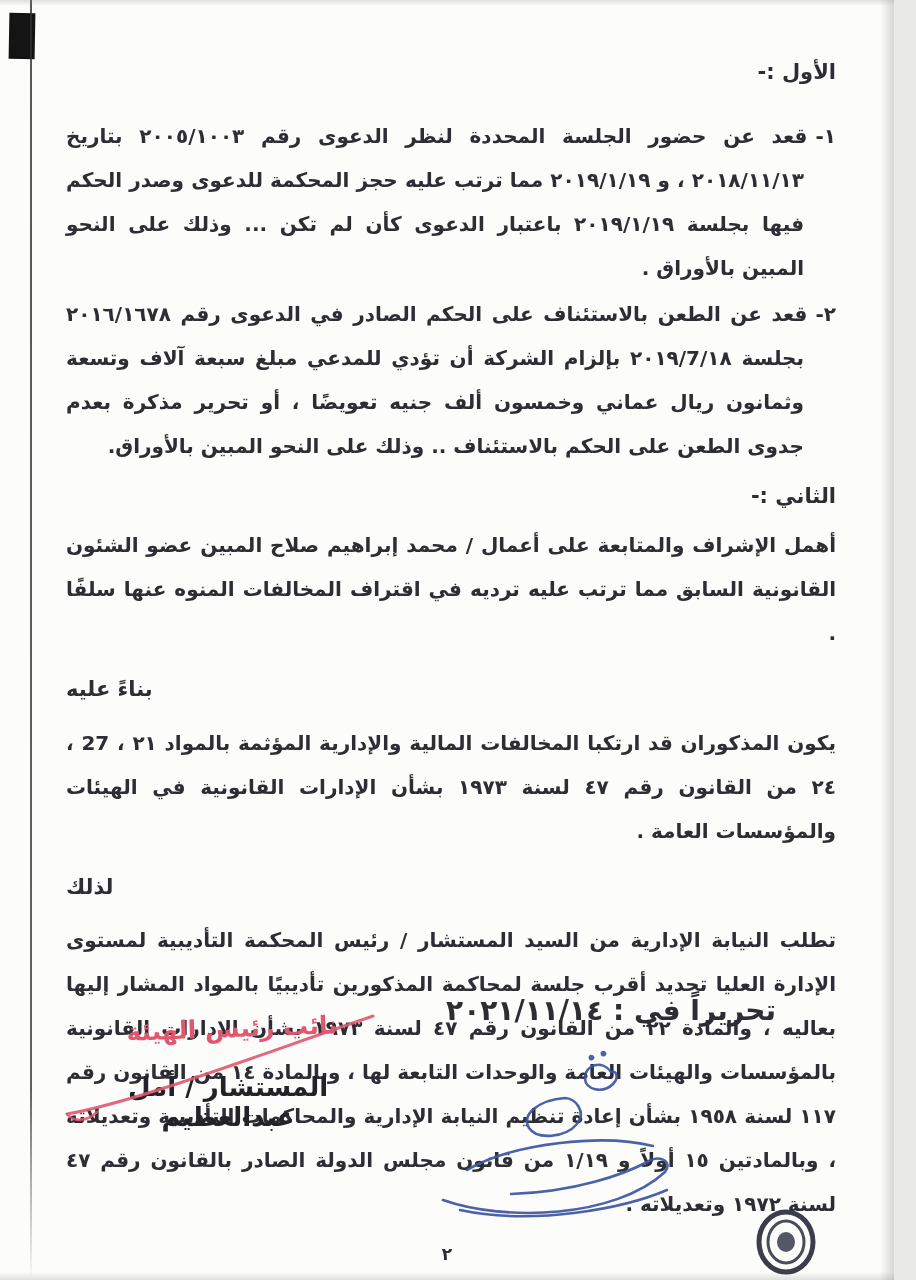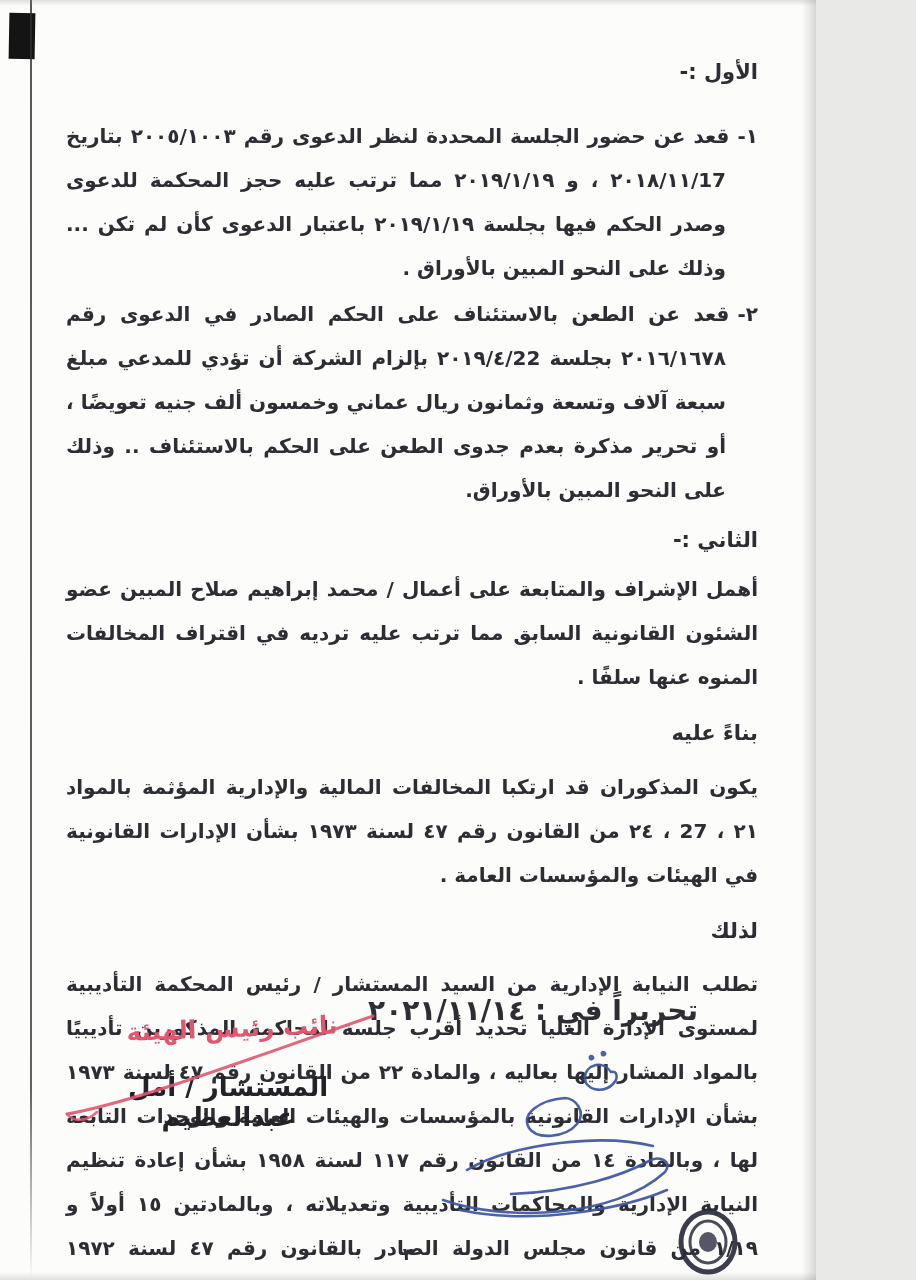--- a/index.html
+++ b/index.html
@@ -1,21 +1,21 @@
 <!DOCTYPE html>
 <html lang="ar"><head>
 <meta charset="utf-8">
 <title>Document</title>
 <style>
   * { margin:0; padding:0; box-sizing:border-box; }
   html, body { width:916px; height:1280px; }
   body { background:#e9e9e7; font-family:"DejaVu Sans", sans-serif; }
 
   .page {
-    position:relative; width:816px; height:1280px;
+    position:relative; width:894px; height:1280px;
     background:#fcfcfa; overflow:hidden;
   }
 
   
   .scan-corner {
     position:absolute; left:9px; top:13px; width:26px; height:46px;
     background:#141414; transform:rotate(1deg);
   }
   .scan-edge-left {
     position:absolute; left:30px; top:0; width:2px; height:100%;
@@ -36,21 +36,21 @@
   }
 
   
   .content {
     position:absolute; top:56px; right:58px; left:66px;
     direction:rtl; text-align:justify;
     color:#2d2d34; font-size:20px; font-weight:600; line-height:2.2;
   }
   .sec-h { font-size:21px; font-weight:700; text-align:right; line-height:1.6; margin-bottom:24px; }
   .sec-h.mt { margin-top:12px; margin-bottom:10px; }
-  .center-h { text-align:right; font-weight:700; font-size:21px; line-height:1.6; margin:18px 0 14px; }
+  .center-h { text-align:left; font-weight:700; font-size:21px; line-height:1.6; margin:18px 0 14px; }
   p.clause { padding-right:32px; text-indent:-32px; margin-bottom:2px; }
   .clause .num { font-weight:700; margin-left:8px; }
   p.plain { margin-bottom:4px; }
 
   
   .date-line {
     position:absolute; top:994px; right:118px;
     direction:rtl; font-size:28px; font-weight:600; color:#2d2d34;
   }
   .sign-role {
@@ -79,23 +79,23 @@
   <div class="scan-corner"></div>
   <div class="scan-edge-left"></div>
   <div class="scan-edge-right"></div>
   <div class="scan-edge-top"></div>
   <div class="scan-edge-bottom"></div>
 
   <div class="content">
 
     <div class="sec-h">الأول :-</div>
 
-    <p class="clause"><span class="num">١-</span><span>قعد عن حضور الجلسة المحددة لنظر الدعوى رقم ٢٠٠٥/١٠٠٣ بتاريخ ٢٠١٨/١١/17 ، و ٢٠١٩/١/١٩ مما ترتب عليه حجز المحكمة للدعوى وصدر الحكم فيها بجلسة ٢٠١٩/١/١٩ باعتبار الدعوى كأن لم تكن ... وذلك على النحو المبين بالأوراق .</span></p>
+    <p class="clause"><span class="num">١-</span><span>قعد عن حضور الجلسة المحددة لنظر الدعوى رقم ٢٠٠٥/١٠٠٣ بتاريخ ٢٠١٨/١١/١٣ ، و ٢٠١٩/١/١٩ مما ترتب عليه حجز المحكمة للدعوى وصدر الحكم فيها بجلسة ٢٠١٩/١/١٩ باعتبار الدعوى كأن لم تكن ... وذلك على النحو المبين بالأوراق .</span></p>
 
-    <p class="clause"><span class="num">٢-</span><span>قعد عن الطعن بالاستئناف على الحكم الصادر في الدعوى رقم ٢٠١٦/١٦٧٨ بجلسة ٢٠١٩/٤/22 بإلزام الشركة أن تؤدي للمدعي مبلغ سبعة آلاف وتسعة وثمانون ريال عماني وخمسون ألف جنيه تعويضًا ، أو تحرير مذكرة بعدم جدوى الطعن على الحكم بالاستئناف .. وذلك على النحو المبين بالأوراق.</span></p>
+    <p class="clause"><span class="num">٢-</span><span>قعد عن الطعن بالاستئناف على الحكم الصادر في الدعوى رقم ٢٠١٦/١٦٧٨ بجلسة ٢٠١٩/7/١٨ بإلزام الشركة أن تؤدي للمدعي مبلغ سبعة آلاف وتسعة وثمانون ريال عماني وخمسون ألف جنيه تعويضًا ، أو تحرير مذكرة بعدم جدوى الطعن على الحكم بالاستئناف .. وذلك على النحو المبين بالأوراق.</span></p>
 
     <div class="sec-h mt">الثاني :-</div>
 
     <p class="plain">أهمل الإشراف والمتابعة على أعمال / محمد إبراهيم صلاح المبين عضو الشئون القانونية السابق مما ترتب عليه ترديه في اقتراف المخالفات المنوه عنها سلفًا .</p>
 
     <div class="center-h">بناءً عليه</div>
 
     <p class="plain">يكون المذكوران قد ارتكبا المخالفات المالية والإدارية المؤثمة بالمواد ٢١ ، 27 ، ٢٤ من القانون رقم ٤٧ لسنة ١٩٧٣ بشأن الإدارات القانونية في الهيئات والمؤسسات العامة .</p>
 
     <div class="center-h">لذلك</div>

